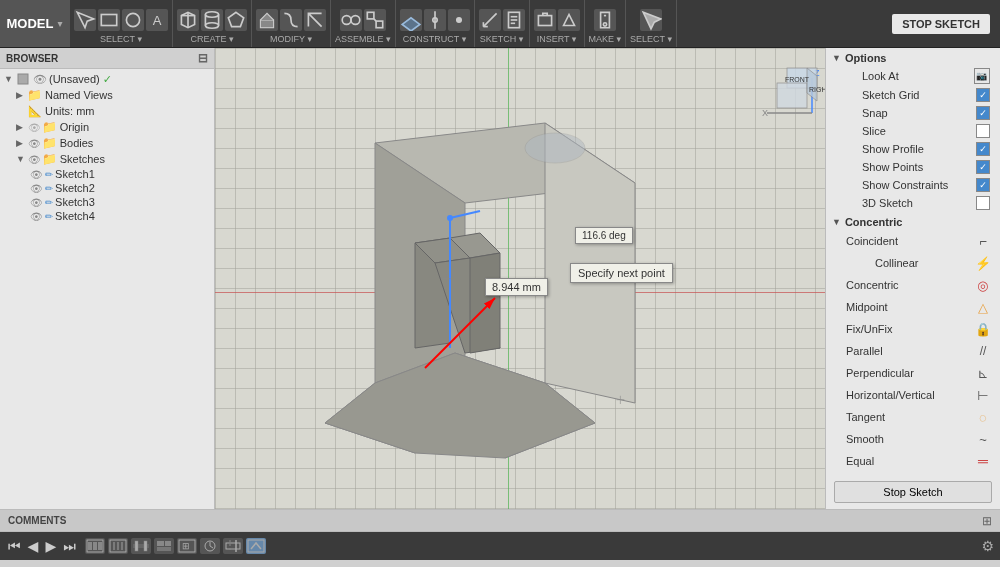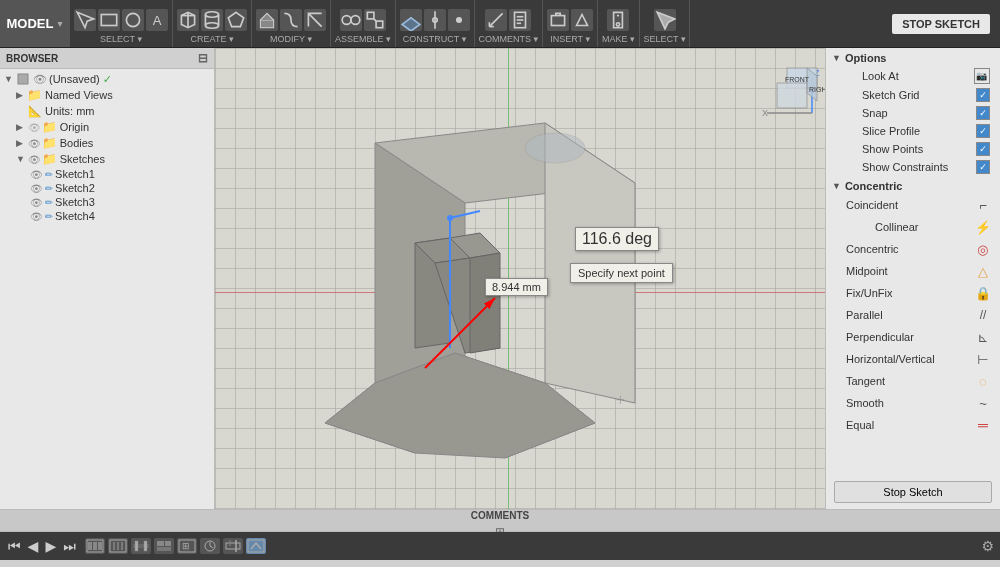--- a/index.html
+++ b/index.html
@@ -118,21 +118,21 @@
       box-shadow: 1px 1px 3px rgba(0,0,0,0.3);
     }
 
     
     #nav-cube {
       position: absolute; top: 8px; right: 8px; width: 60px; height: 60px;
     }
 
     
     #bottom-section { height: 58px; background: #d0d0d0; border-top: 1px solid #bbb; display: flex; flex-direction: column; }
-    #comments-header { height: 22px; background: #c8c8c8; border-bottom: 1px solid #bbb; display: flex; align-items: center; padding: 0 8px; gap: 4px; justify-content: space-between; flex-direction: column; }
+    #comments-header { height: 22px; background: #c8c8c8; border-bottom: 1px solid #bbb; display: flex; align-items: center; padding: 0 8px; gap: 4px; justify-content: space-between; }
     #playback-bar { height: 28px; background: #3a3a3a; display: flex; align-items: center; padding: 0 6px; gap: 3px; }
     .play-btn { background: none; border: none; color: #ccc; font-size: 14px; cursor: pointer; padding: 0 2px; }
     .timeline-icon { width: 20px; height: 16px; background: #555; border-radius: 2px; display: flex; align-items: center; justify-content: center; color: #ccc; font-size: 9px; }
     .settings-icon-bottom { margin-left: auto; color: #aaa; font-size: 14px; cursor: pointer; }
   </style>
 </head>
 <body>
 
 <div id="toolbar">
   <div class="toolbar-section model-btn">
@@ -273,21 +273,21 @@
       <div class="tb-icon">
         <svg viewBox="0 0 20 20" fill="none" stroke="#ccc" stroke-width="1.5">
             <rect x="5" y="3" width="10" height="14"></rect>
             <line x1="7" y1="7" x2="13" y2="7"></line>
             <line x1="7" y1="10" x2="13" y2="10"></line>
             <line x1="7" y1="13" x2="11" y2="13"></line>
           </svg>
       </div>
     </div>
     <div class="toolbar-group-label">
-      <span>COMMENTS ▾</span>
+      <span>SKETCH ▾</span>
     </div>
   </div>
 
   <div class="toolbar-group">
     <div class="toolbar-group-icons">
       <div class="tb-icon">
         <svg viewBox="0 0 20 20" fill="none" stroke="#ccc" stroke-width="1.5">
             <rect x="4" y="6" width="12" height="9"></rect>
             <path d="M8 6 L8 4 L12 4 L12 6"></path>
           </svg>
@@ -447,21 +447,21 @@
       <line x1="155" y1="115" x2="155" y2="245" stroke="#4488ff" stroke-width="2"></line>
       <line x1="155" y1="115" x2="185" y2="108" stroke="#4488ff" stroke-width="2"></line>
 
       <circle cx="155" cy="115" r="3" fill="#4488ff"></circle>
     </svg>
 
     <div class="measurement-box" style="left:270px;top:230px;">
       <span>8.944 mm</span>
     </div>
 
-    <div class="measurement-box" style="left:360px;top:179px;font-size:16px;">
+    <div class="measurement-box" style="left:360px;top:179px;font-size:10px;">
       <span>116.6 deg</span>
     </div>
 
     <div class="tooltip-box" style="left:355px;top:215px;">
       <span>Specify next point</span>
     </div>
 
     <svg style="position:absolute;top:220px;left:200px;width:150px;height:120px;pointer-events:none;" viewBox="0 0 150 120">
       <defs>
         <marker id="arrowhead" markerWidth="6" markerHeight="4" refX="6" refY="2" orient="auto">
@@ -508,36 +508,44 @@
       <div class="palette-row">
         <span class="palette-row-label">Sketch Grid</span>
         <div class="palette-check checked">✓</div>
       </div>
 
       <div class="palette-row">
         <span class="palette-row-label">Snap</span>
         <div class="palette-check checked">✓</div>
       </div>
 
-
-      <div class="palette-row">
-        <span class="palette-row-label">Slice Profile</span>
+      <div class="palette-row">
+        <span class="palette-row-label">Slice</span>
+        <div class="palette-check empty"></div>
+      </div>
+
+      <div class="palette-row">
+        <span class="palette-row-label">Show Profile</span>
         <div class="palette-check checked">✓</div>
       </div>
 
       <div class="palette-row">
         <span class="palette-row-label">Show Points</span>
         <div class="palette-check checked">✓</div>
       </div>
 
       <div class="palette-row">
         <span class="palette-row-label">Show Constraints</span>
         <div class="palette-check checked">✓</div>
       </div>
 
+      <div class="palette-row">
+        <span class="palette-row-label">3D Sketch</span>
+        <div class="palette-check empty"></div>
+      </div>
 
       <div class="palette-section-header">
         <span class="palette-section-arrow">▼</span>
         <span>Concentric</span>
       </div>
 
       <div class="constraint-row">
         <span style="flex:1;">Coincident</span>
         <span class="constraint-icon">⌐</span>
       </div>

